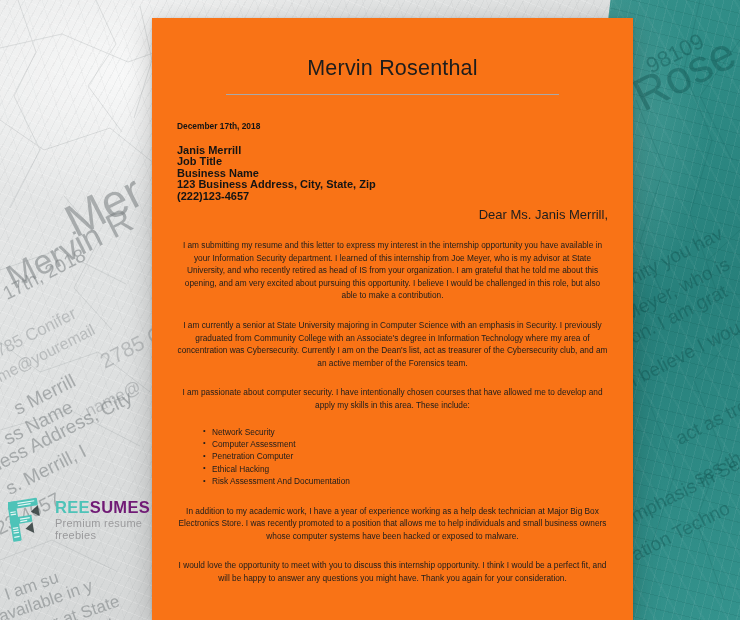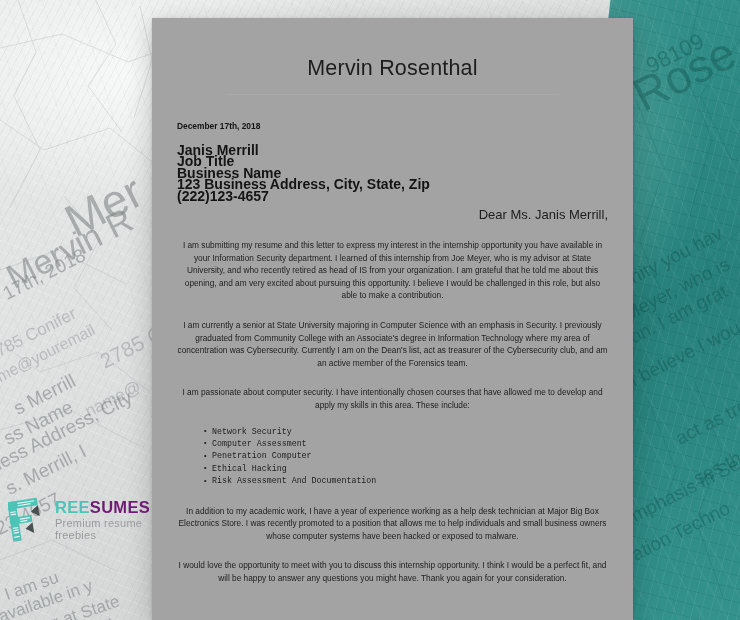--- a/index.html
+++ b/index.html
@@ -85,21 +85,21 @@
   .ghost-gray-lite { color: rgba(130,136,138,.42); }
   .ghost-teal { color: rgba(14,74,72,.36); }
 
   
   .page {
     position: absolute;
     left: 152px;
     top: 18px;
     width: 481px;
     height: 602px;
-    background: #a3a3a3;
+    background: #f97316;
     box-shadow: 0 6px 26px rgba(0,0,0,.22), 0 1px 3px rgba(0,0,0,.16);
     overflow: hidden;
   }
 
   .letter-name {
     text-align: center;
     font-size: 21.5px;
     font-weight: 400;
     letter-spacing: .2px;
     color: #1d1d1d;
@@ -123,21 +123,21 @@
   .letter-body { padding: 0 25px 0 25px; margin-top: 26px; }
 
   .date-line {
     font-size: 8.4px;
     font-weight: bold;
     color: #141414;
   }
 
   .recipient {
     margin-top: 14px;
-    font-size: 14px;
+    font-size: 11px;
     font-weight: bold;
     line-height: 11.4px;
     color: #141414;
   }
 
   .salutation {
     margin-top: 5px;
     font-size: 13px;
     color: #1d1d1d;
     text-align: right;
@@ -148,21 +148,20 @@
     font-size: 8.3px;
     line-height: 12.6px;
     color: #1d1d1d;
     text-align: center;
   }
 
   .skills {
     margin-top: 14px;
     margin-left: 26px;
     list-style: none;
-    font-family: Liberation Mono, monospace;
   }
   .skills li {
     font-size: 8.3px;
     line-height: 12.4px;
     color: #1d1d1d;
     position: relative;
     padding-left: 9px;
   }
   .skills li::before {
     content: "\2022";

